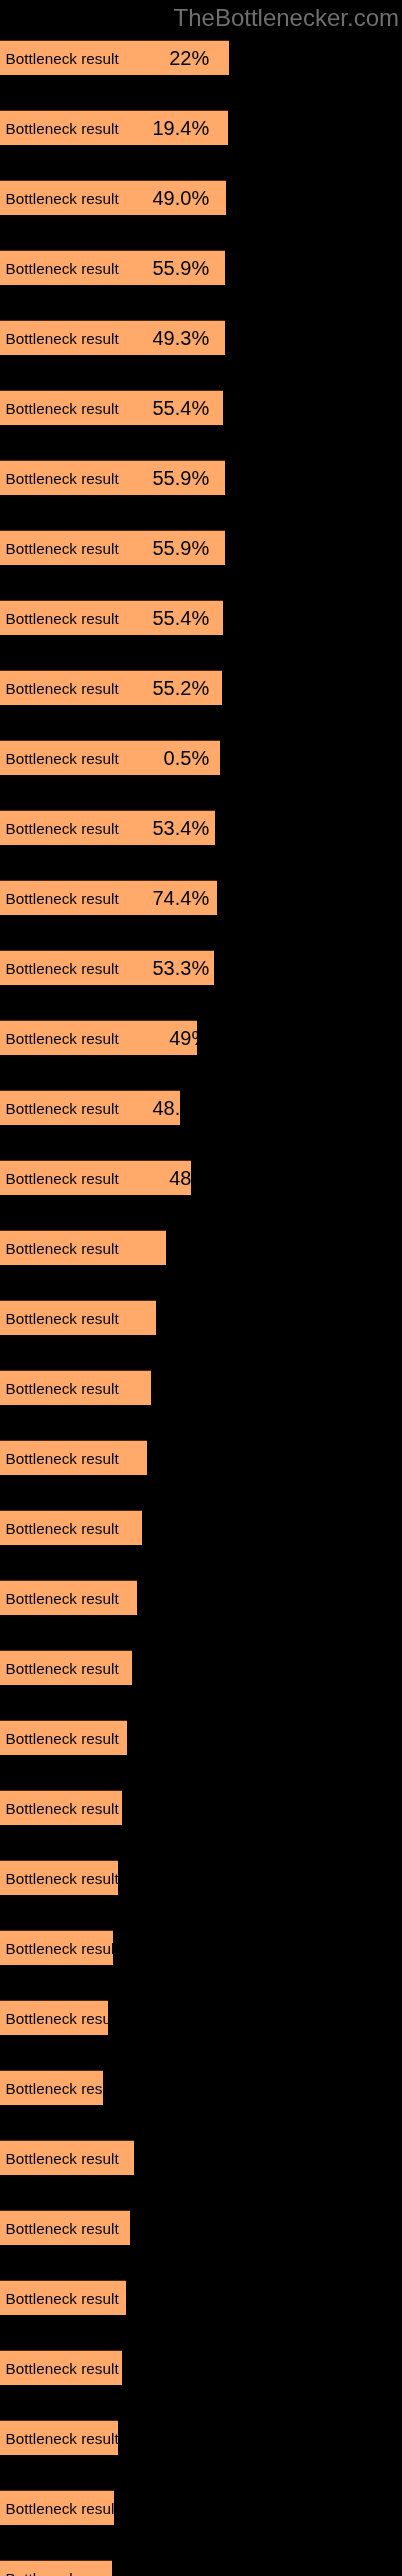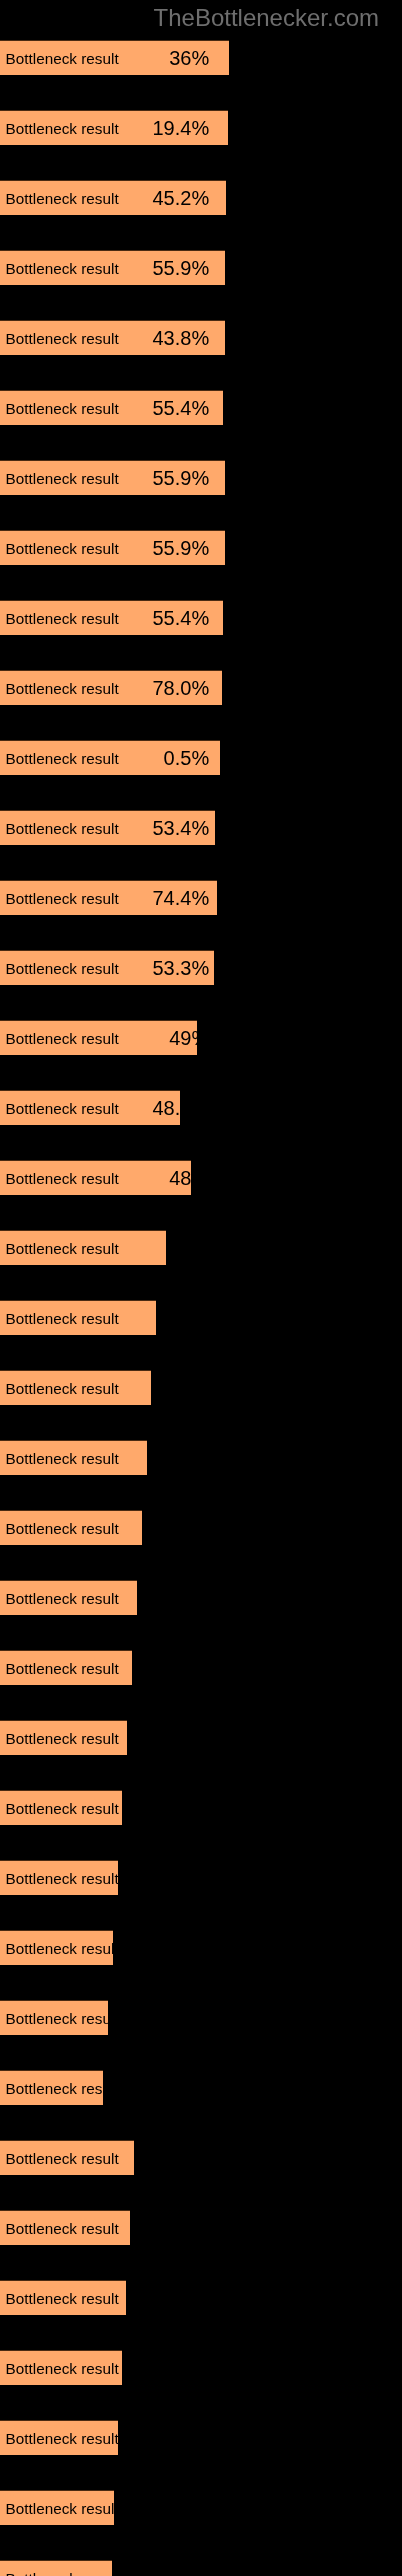--- a/index.html
+++ b/index.html
@@ -16,21 +16,21 @@
     -webkit-font-smoothing: antialiased;
   }
   #watermark {
     position: absolute;
     top: 0px;
     left: 0px;
     width: 403px;
     height: 40px;
     line-height: 35px;
     text-align: right;
-    padding-right: 24px;
+    padding-right: 4px;
     box-sizing: border-box;
     color: #6e6e6e;
     font-size: 24px;
     letter-spacing: 0px;
     white-space: nowrap;
     user-select: none;
   }
   #chart {
     position: absolute;
     top: 40px;
@@ -82,53 +82,53 @@
 </head>
 <body>
 
 <div id="watermark">TheBottlenecker.com</div>
 
 <div id="chart">
     <div class="bar-row">
       <div class="bar" style="width: 229px; background: rgb(255, 169, 107); border-top-color: rgb(74, 42, 18);">
         <div class="bar-inner">
           <span class="bar-label">Bottleneck result</span>
-          <span class="bar-value">36%</span>
+          <span class="bar-value">22%</span>
         </div>
       </div>
     </div>
     <div class="bar-row">
       <div class="bar" style="width: 228px; background: rgb(255, 169, 107); border-top-color: rgb(74, 42, 18);">
         <div class="bar-inner">
           <span class="bar-label">Bottleneck result</span>
           <span class="bar-value">19.4%</span>
         </div>
       </div>
     </div>
     <div class="bar-row">
       <div class="bar" style="width: 226px; background: rgb(255, 169, 107); border-top-color: rgb(74, 42, 18);">
         <div class="bar-inner">
           <span class="bar-label">Bottleneck result</span>
-          <span class="bar-value">45.2%</span>
+          <span class="bar-value">49.0%</span>
         </div>
       </div>
     </div>
     <div class="bar-row">
       <div class="bar" style="width: 225px; background: rgb(255, 169, 107); border-top-color: rgb(74, 42, 18);">
         <div class="bar-inner">
           <span class="bar-label">Bottleneck result</span>
           <span class="bar-value">55.9%</span>
         </div>
       </div>
     </div>
     <div class="bar-row">
       <div class="bar" style="width: 225px; background: rgb(255, 169, 107); border-top-color: rgb(74, 42, 18);">
         <div class="bar-inner">
           <span class="bar-label">Bottleneck result</span>
-          <span class="bar-value">43.8%</span>
+          <span class="bar-value">49.3%</span>
         </div>
       </div>
     </div>
     <div class="bar-row">
       <div class="bar" style="width: 223px; background: rgb(255, 169, 107); border-top-color: rgb(74, 42, 18);">
         <div class="bar-inner">
           <span class="bar-label">Bottleneck result</span>
           <span class="bar-value">55.4%</span>
         </div>
       </div>
@@ -154,21 +154,21 @@
         <div class="bar-inner">
           <span class="bar-label">Bottleneck result</span>
           <span class="bar-value">55.4%</span>
         </div>
       </div>
     </div>
     <div class="bar-row">
       <div class="bar" style="width: 222px; background: rgb(255, 169, 107); border-top-color: rgb(74, 42, 18);">
         <div class="bar-inner">
           <span class="bar-label">Bottleneck result</span>
-          <span class="bar-value">78.0%</span>
+          <span class="bar-value">55.2%</span>
         </div>
       </div>
     </div>
     <div class="bar-row">
       <div class="bar" style="width: 220px; background: rgb(255, 169, 107); border-top-color: rgb(74, 42, 18);">
         <div class="bar-inner">
           <span class="bar-label">Bottleneck result</span>
           <span class="bar-value">0.5%</span>
         </div>
       </div>

